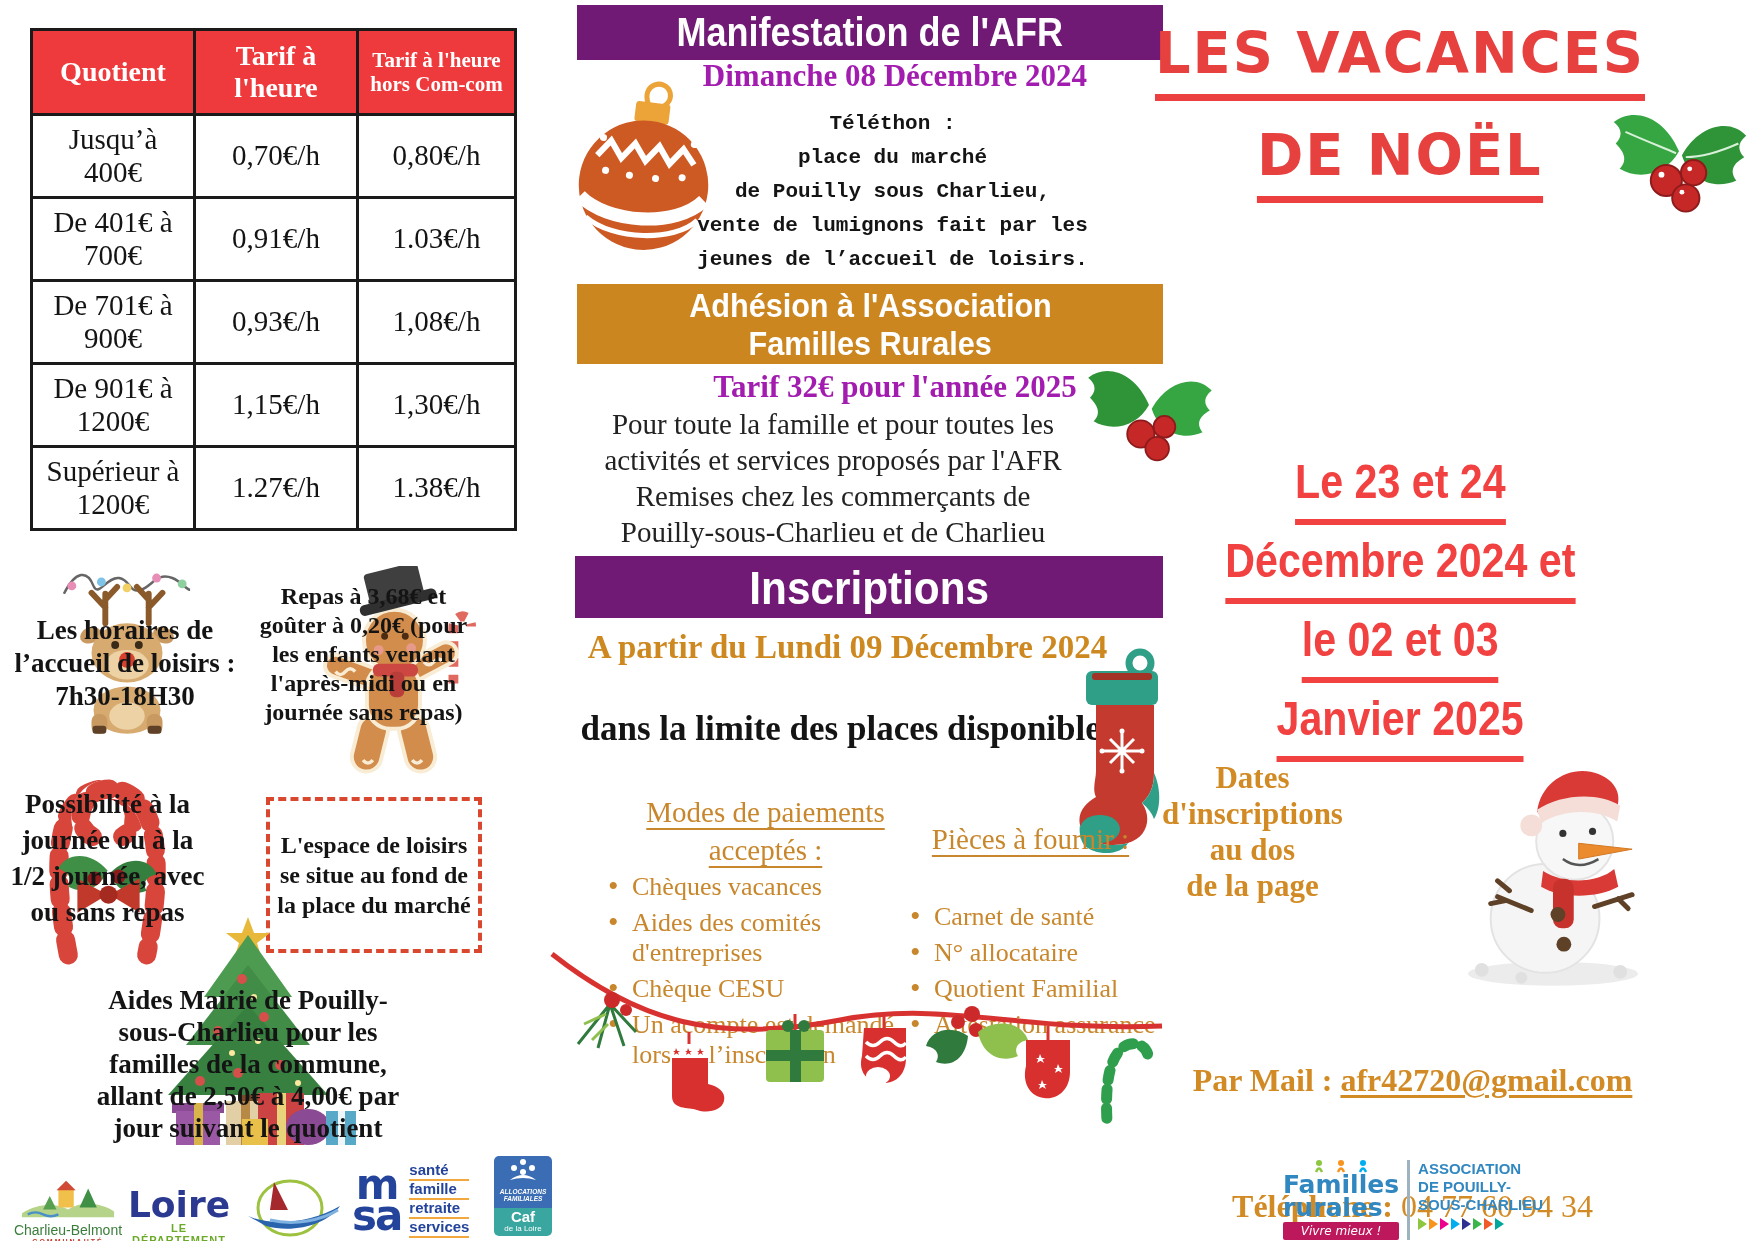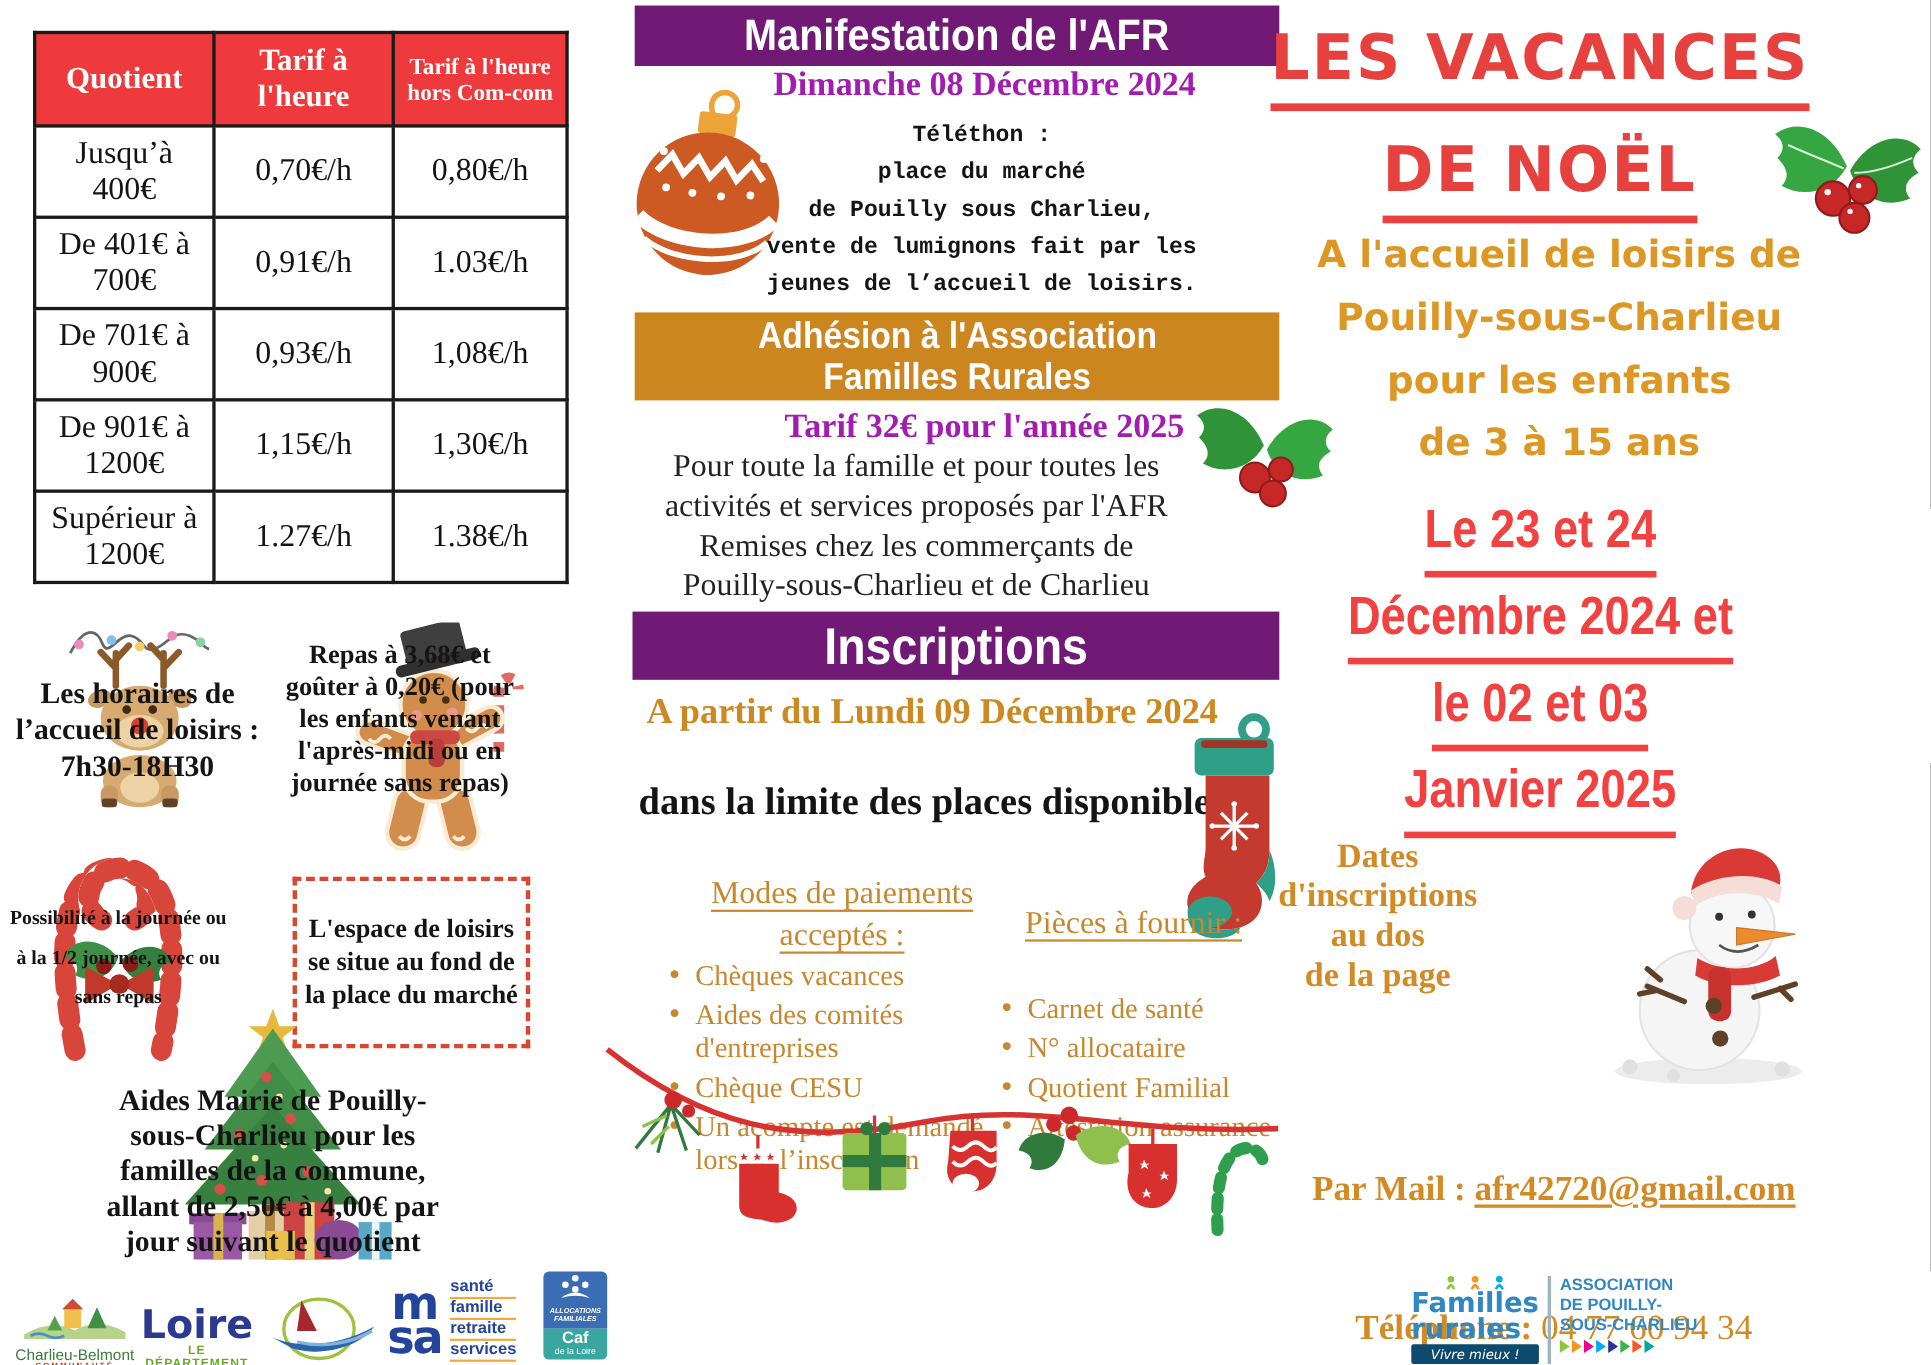--- a/index.html
+++ b/index.html
@@ -44,21 +44,21 @@
   .msa-word{color:#24449c;font-family:"Liberation Sans",sans-serif;font-weight:bold;font-size:15px;
             border-bottom:2px solid #f2a83c;padding:0 0 1px 0;line-height:16px;}
   .caf{width:58px;font-family:"Liberation Sans",sans-serif;text-align:center;}
   .caf-top{background:#3a6db4;border-radius:5px 5px 0 0;color:#fff;padding:2px 1px;height:48px;}
   .caf-top .t{font-size:6.5px;font-style:italic;font-weight:bold;line-height:7px;}
   .caf-bot{background:#3aa6a0;border-radius:0 0 5px 5px;color:#fff;padding:1px 0 3px 0;}
   .caf-bot .c1{font-size:15px;font-weight:bold;line-height:15px;}
   .caf-bot .c2{font-size:8px;line-height:9px;}
   .fr-logo{display:flex;align-items:flex-start;gap:8px;font-family:"DejaVu Sans",sans-serif;}
   .fr-name{color:#3187c0;font-weight:bold;font-size:25px;line-height:23px;}
-  .fr-tag{background:#0c4a6e;color:#fff;font-style:italic;font-size:12px;text-align:center;
+  .fr-tag{background:#be185d;color:#fff;font-style:italic;font-size:12px;text-align:center;
           padding:2px 6px;margin-top:3px;border-radius:2px;}
   .fr-sep{width:3px;background:#9db3c0;align-self:stretch;}
   .fr-right{color:#3187c0;font-weight:bold;font-size:15px;line-height:18px;font-family:"Liberation Sans",sans-serif;}
   .chev{display:flex;gap:2px;margin-top:4px;}
   .chev span{width:0;height:0;border-top:6px solid transparent;border-bottom:6px solid transparent;border-left:9px solid;}
 </style>
 </head>
 <body>
 
 <div class="page">
@@ -155,21 +155,21 @@
       <path d="M136 212 C 148 150 150 96 134 68 C 120 44 90 40 76 58 C 66 72 70 88 82 94" stroke="#d8453b" stroke-width="19" stroke-dasharray="15 13" stroke-dashoffset="7"></path>
     </g>
     <path d="M97 128 C 80 108 56 110 48 126 C 60 130 62 138 58 144 C 74 152 90 146 97 128 Z" fill="#3f8f46"></path>
     <path d="M100 130 C 118 112 140 116 146 132 C 134 134 132 142 136 148 C 120 154 104 148 100 130 Z" fill="#357f3e"></path>
     <path d="M97 152 l-30 -16 v34 z" fill="#c0392b"></path>
     <path d="M99 152 l30 -16 v34 z" fill="#c0392b"></path>
     <circle cx="98" cy="152" r="9" fill="#a52a20"></circle>
     <circle cx="84" cy="136" r="7" fill="#8e1b1b"></circle>
       <circle cx="108" cy="134" r="7" fill="#8e1b1b"></circle>
   </svg>
-  <div class="abs ctr ser b" style="left:5px;top:786px;width:205px;font-size:18px;line-height:36px;z-index:2;margin-top:30px;">Possibilité à la journée ou à la 1/2 journée, avec ou sans repas</div>
+  <div class="abs ctr ser b" style="left:5px;top:786px;width:205px;font-size:27px;line-height:36px;z-index:2;">Possibilité à la journée ou à la 1/2 journée, avec ou sans repas</div>
 
   <div class="abs dashedbox" style="left:266px;top:797px;width:208px;height:148px;">
     <div class="ctr ser b" style="font-size:24px;line-height:30px;padding:4px;">L'espace de loisirs se situe au fond de la place du marché</div>
   </div>
 
   <svg class="abs" style="left:138px;top:912px;" width="220" height="262" viewBox="0 0 220 260">
     <polygon points="110,4 116,20 132,20 119,30 124,46 110,36 96,46 101,30 88,20 104,20" fill="#e7b83a"></polygon>
     <polygon points="110,22 66,84 154,84" fill="#4d9b50"></polygon>
     <polygon points="110,52 48,132 172,132" fill="#418c47"></polygon>
     <polygon points="110,92 30,182 190,182" fill="#37803f"></polygon>
@@ -412,26 +412,20 @@
   </svg>
 
   <svg class="abs" style="left:1080px;top:356px;" width="138" height="118" viewBox="0 0 150 130">
     <path d="M75 54 C 60 18 28 8 8 24 C 18 32 16 40 10 46 C 22 58 20 66 14 72 C 34 84 62 78 75 54 Z" fill="#2f9438"></path>
     <path d="M78 58 C 96 26 128 20 144 38 C 134 46 136 54 142 60 C 128 68 128 76 134 84 C 112 94 86 84 78 58 Z" fill="#35a642"></path>
     <circle cx="66" cy="86" r="15" fill="#c62828" stroke="#8e1b1b" stroke-width="2"></circle>
     <circle cx="92" cy="78" r="12" fill="#c62828" stroke="#8e1b1b" stroke-width="2"></circle>
     <circle cx="84" cy="102" r="13" fill="#c62828" stroke="#8e1b1b" stroke-width="2"></circle>
   </svg>
 
-  <div class="abs ctr subor" style="left:1095px;top:204px;width:645px;">
-    <div>A l'accueil de loisirs de</div>
-    <div>Pouilly-sous-Charlieu</div>
-    <div>pour les enfants</div>
-    <div>de 3 à 15 ans</div>
-  </div>
 
   <div class="abs ctr datesred" style="left:1150px;top:446px;width:500px;">
     <div><span class="in">Le 23 et 24</span></div>
     <div><span class="in">Décembre 2024 et</span></div>
     <div><span class="in">le 02 et 03</span></div>
     <div><span class="in">Janvier 2025</span></div>
   </div>
 
   <div class="abs ctr ser b" style="left:1135px;top:760px;width:235px;font-size:31px;line-height:36px;color:#d28a24;">
     <div>Dates</div>

